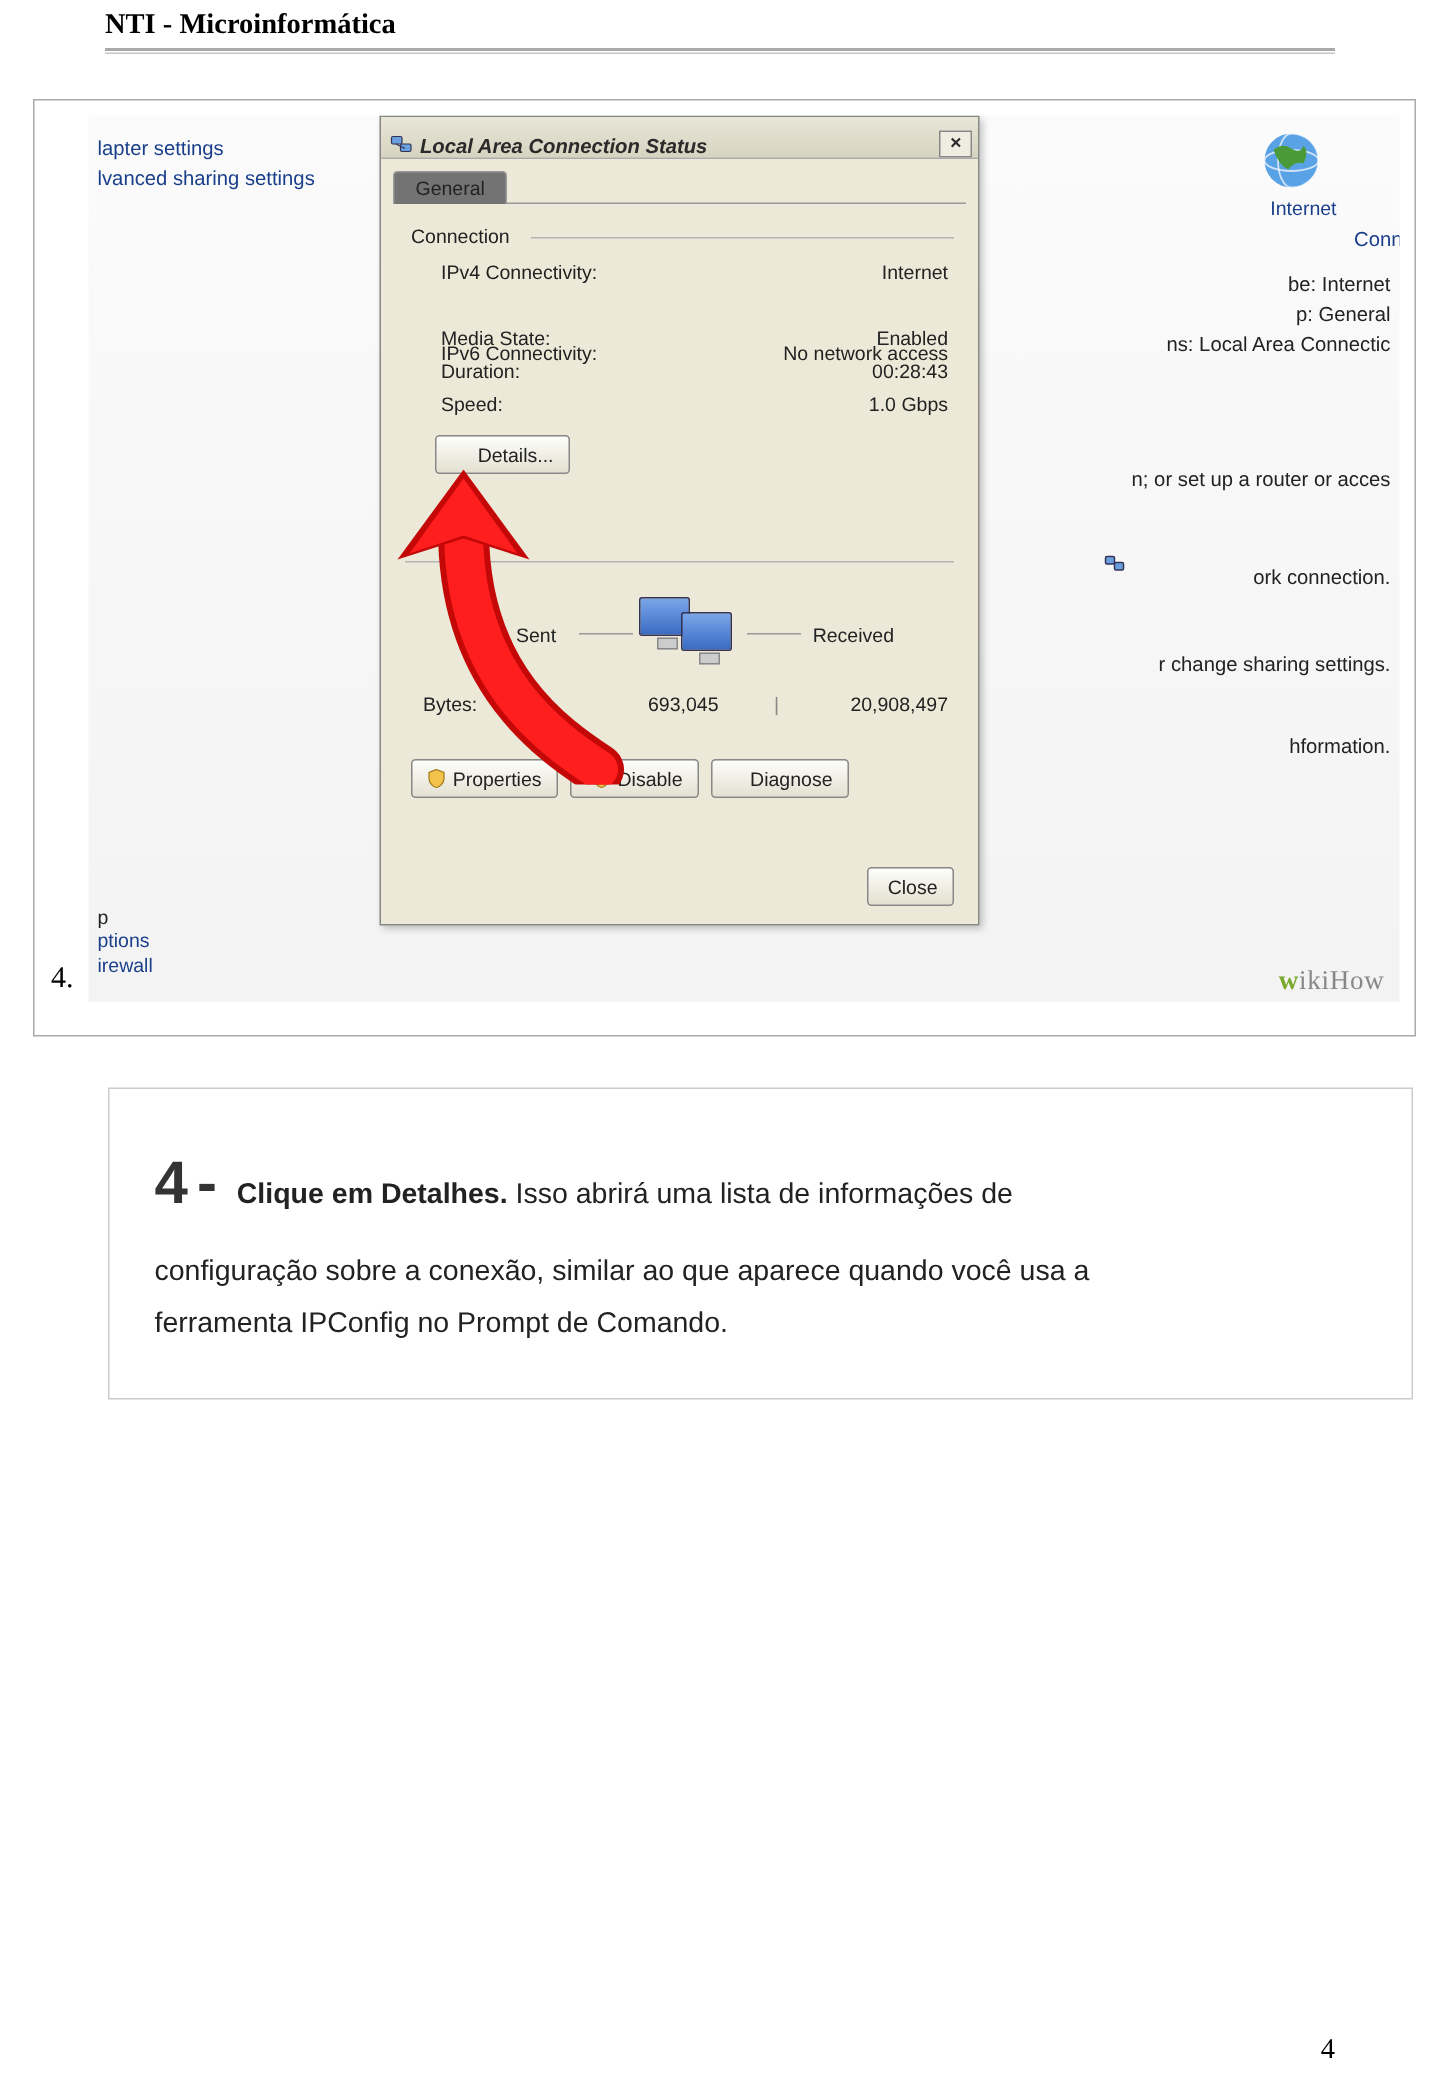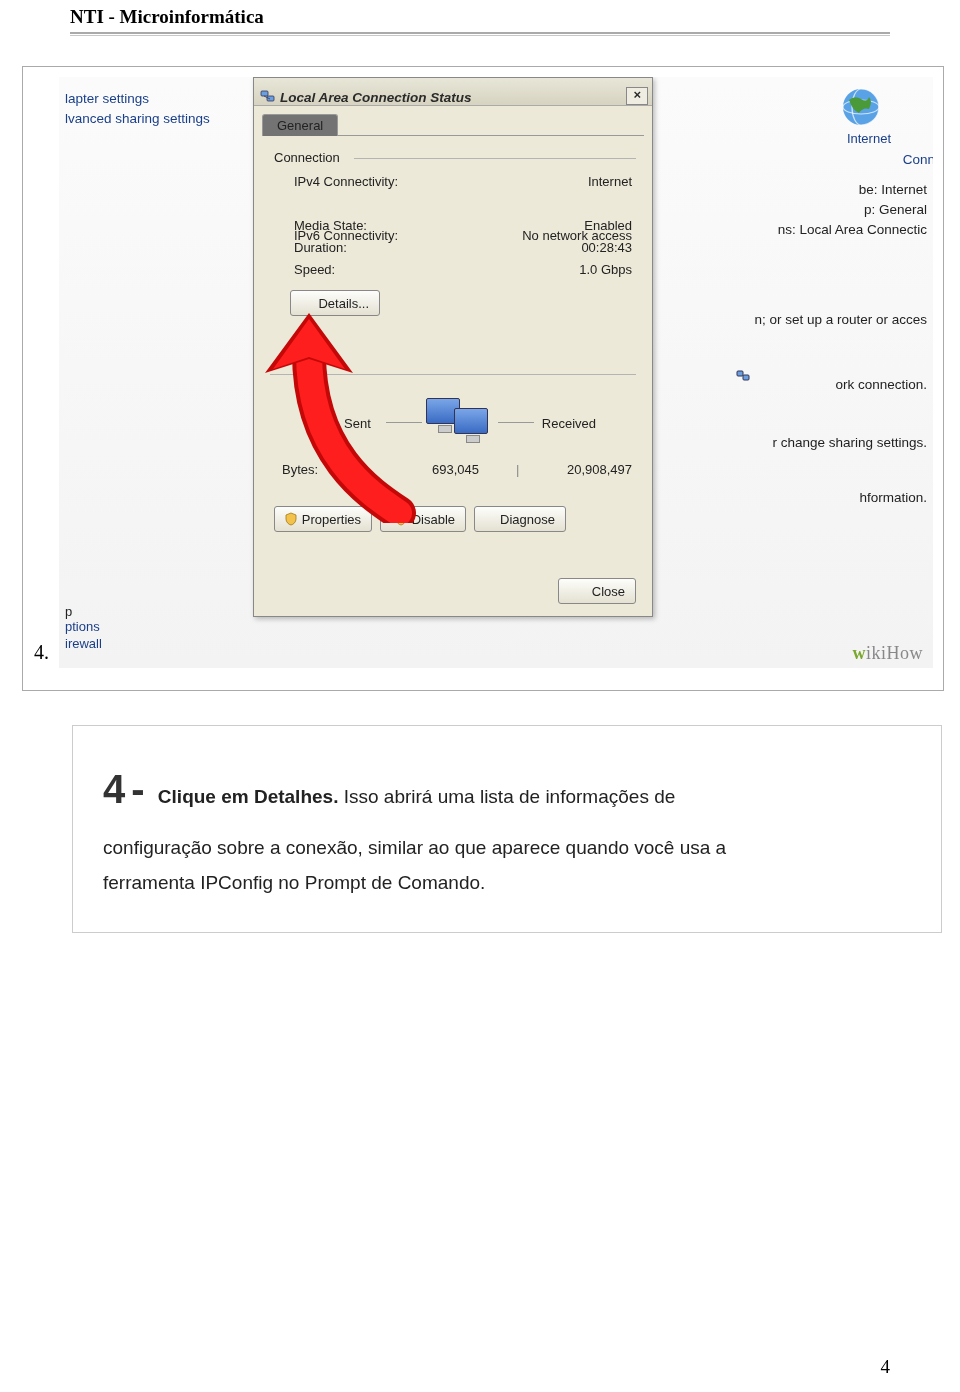--- a/index.html
+++ b/index.html
@@ -310,21 +310,21 @@
         <div class="btn" style="left:126px; top:428px; width:86px;">
           <span class="bicon"><svg viewBox="0 0 14 14">
                 <path d="M7 1 L12 3 V7 C12 10 9.5 12.5 7 13 C4.5 12.5 2 10 2 7 V3 Z" fill="#f3c24a" stroke="#a07a1a" stroke-width="0.8"></path>
               </svg></span>
           <span>Disable</span>
         </div>
         <div class="btn" style="left:220px; top:428px; width:92px;">
           <span>Diagnose</span>
         </div>
 
-        <div class="btn" style="right:16px; top:500px; width:78px;">
+        <div class="btn" style="right:16px; top:500px; width:58px;">
           <span>Close</span>
         </div>
       </div>
 
       <div class="arrow" style="left:190px; top:236px; width:180px; height:210px;">
         <svg viewBox="0 0 180 210">
           <path d="M150 200 C 120 180, 60 140, 60 40" fill="none" stroke="#c40808" stroke-width="34" stroke-linecap="round"></path>
           <path d="M150 200 C 120 180, 60 140, 60 40" fill="none" stroke="#ff1e1e" stroke-width="26" stroke-linecap="round"></path>
           <polygon points="60,0 16,60 60,46 104,60" fill="#c40808"></polygon>
           <polygon points="60,6 24,56 60,44 96,56" fill="#ff1e1e"></polygon>

